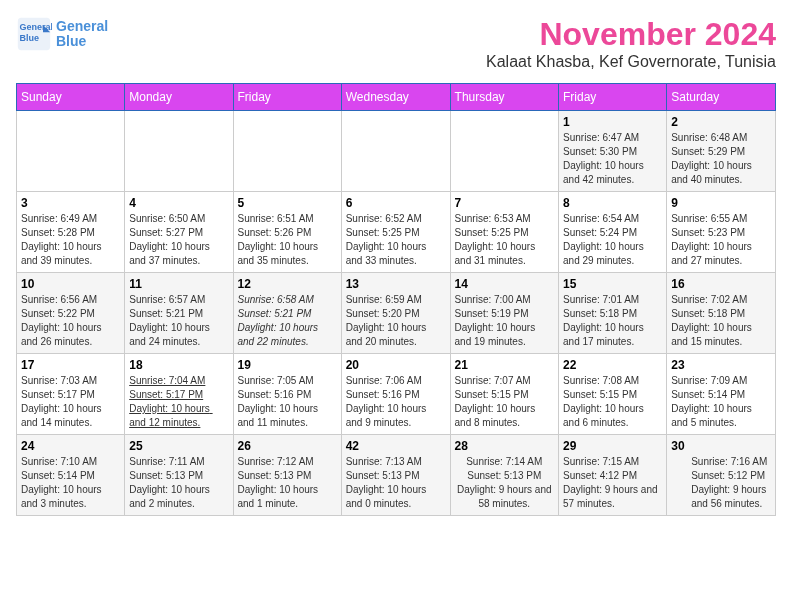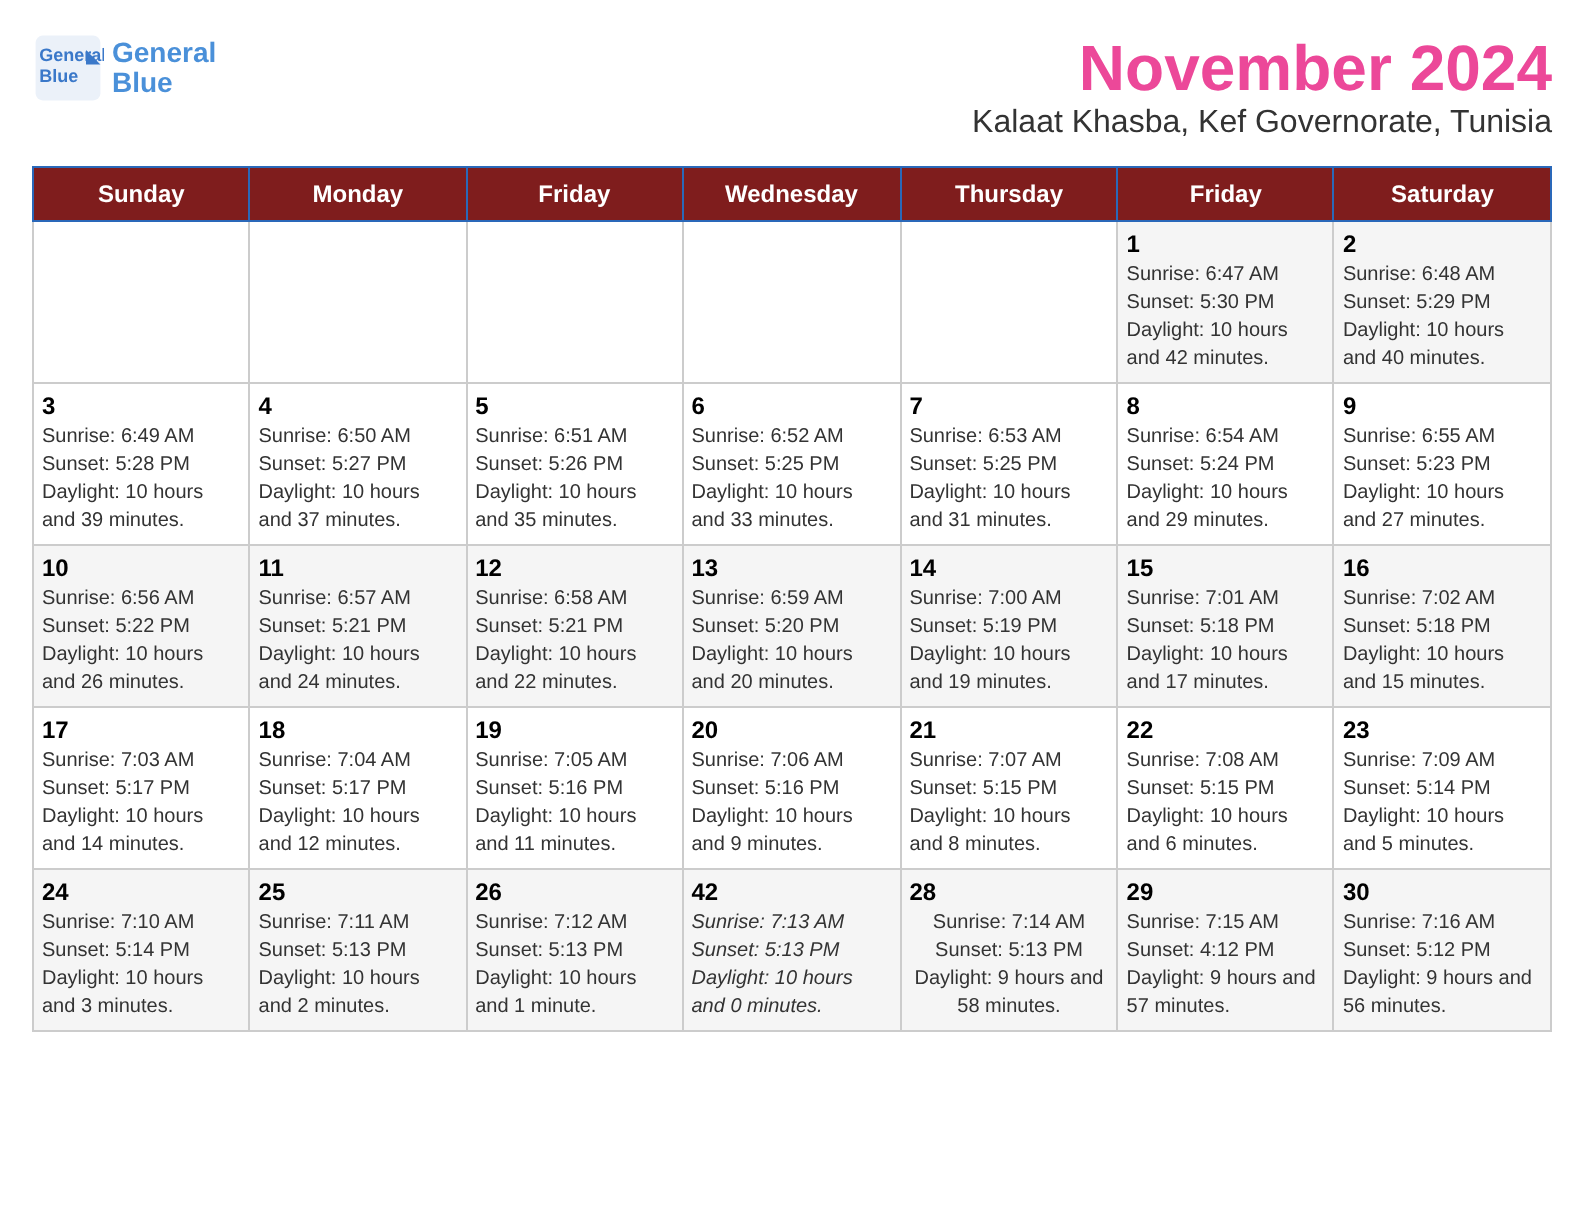--- a/index.html
+++ b/index.html
@@ -43,26 +43,26 @@
     .location-title {
       font-size: 16px;
       color: #333;
     }
     table {
       width: 100%;
       border-collapse: collapse;
       font-size: 11px;
     }
     thead th {
-      background-color: #7f1d1d;
+      background-color: #d946ef;
       color: #fff;
       padding: 6px 4px;
-      text-align: center;
+      text-align: left;
       font-size: 12px;
-      font-weight: bold;
+      font-weight: normal;
       border: 1px solid #2a68b9;
     }
     tbody td {
       border: 1px solid #ccc;
       vertical-align: top;
       padding: 4px;
       width: 110px;
       min-height: 70px;
       background: #fff;
     }
@@ -192,21 +192,21 @@
 Daylight: 10 hours and 26 minutes.</div>
         </td>
         <td>
           <span class="day-num">11</span>
           <div class="day-info" style="white-space: pre-wrap;">Sunrise: 6:57 AM
 Sunset: 5:21 PM
 Daylight: 10 hours and 24 minutes.</div>
         </td>
         <td>
           <span class="day-num">12</span>
-          <div class="day-info" style="white-space: pre-wrap;">Sunrise: 6:58 AM
+          <div class="day-info" style="white-space: pre-wrap; font-style: italic;">Sunrise: 6:58 AM
 Sunset: 5:21 PM
 Daylight: 10 hours and 22 minutes.</div>
         </td>
         <td>
           <span class="day-num">13</span>
           <div class="day-info" style="white-space: pre-wrap;">Sunrise: 6:59 AM
 Sunset: 5:20 PM
 Daylight: 10 hours and 20 minutes.</div>
         </td>
         <td>
@@ -230,21 +230,21 @@
       </tr>
       <tr>
         <td>
           <span class="day-num">17</span>
           <div class="day-info" style="white-space: pre-wrap;">Sunrise: 7:03 AM
 Sunset: 5:17 PM
 Daylight: 10 hours and 14 minutes.</div>
         </td>
         <td>
           <span class="day-num">18</span>
-          <div class="day-info" style="white-space: pre-wrap;">Sunrise: 7:04 AM
+          <div class="day-info" style="white-space: pre-wrap; text-decoration: underline;">Sunrise: 7:04 AM
 Sunset: 5:17 PM
 Daylight: 10 hours and 12 minutes.</div>
         </td>
         <td>
           <span class="day-num">19</span>
           <div class="day-info" style="white-space: pre-wrap;">Sunrise: 7:05 AM
 Sunset: 5:16 PM
 Daylight: 10 hours and 11 minutes.</div>
         </td>
         <td>
@@ -286,37 +286,37 @@
 Daylight: 10 hours and 2 minutes.</div>
         </td>
         <td>
           <span class="day-num">26</span>
           <div class="day-info" style="white-space: pre-wrap;">Sunrise: 7:12 AM
 Sunset: 5:13 PM
 Daylight: 10 hours and 1 minute.</div>
         </td>
         <td>
           <span class="day-num">42</span>
-          <div class="day-info" style="white-space: pre-wrap; font-style: italic;">Sunrise: 7:13 AM
+          <div class="day-info" style="white-space: pre-wrap;">Sunrise: 7:13 AM
 Sunset: 5:13 PM
 Daylight: 10 hours and 0 minutes.</div>
         </td>
         <td>
           <span class="day-num">28</span>
           <div class="day-info" style="white-space: pre-wrap; text-align: center;">Sunrise: 7:14 AM
 Sunset: 5:13 PM
 Daylight: 9 hours and 58 minutes.</div>
         </td>
         <td>
           <span class="day-num">29</span>
           <div class="day-info" style="white-space: pre-wrap;">Sunrise: 7:15 AM
 Sunset: 4:12 PM
 Daylight: 9 hours and 57 minutes.</div>
         </td>
         <td>
           <span class="day-num">30</span>
-          <div class="day-info" style="white-space: pre-wrap;">Sunrise: 7:16 AM
+          <div class="day-info" style="white-space: pre-wrap; margin-left: 20px;">Sunrise: 7:16 AM
 Sunset: 5:12 PM
 Daylight: 9 hours and 56 minutes.</div>
         </td>
       </tr>
     </tbody>
 </table>
 
 </body></html>

